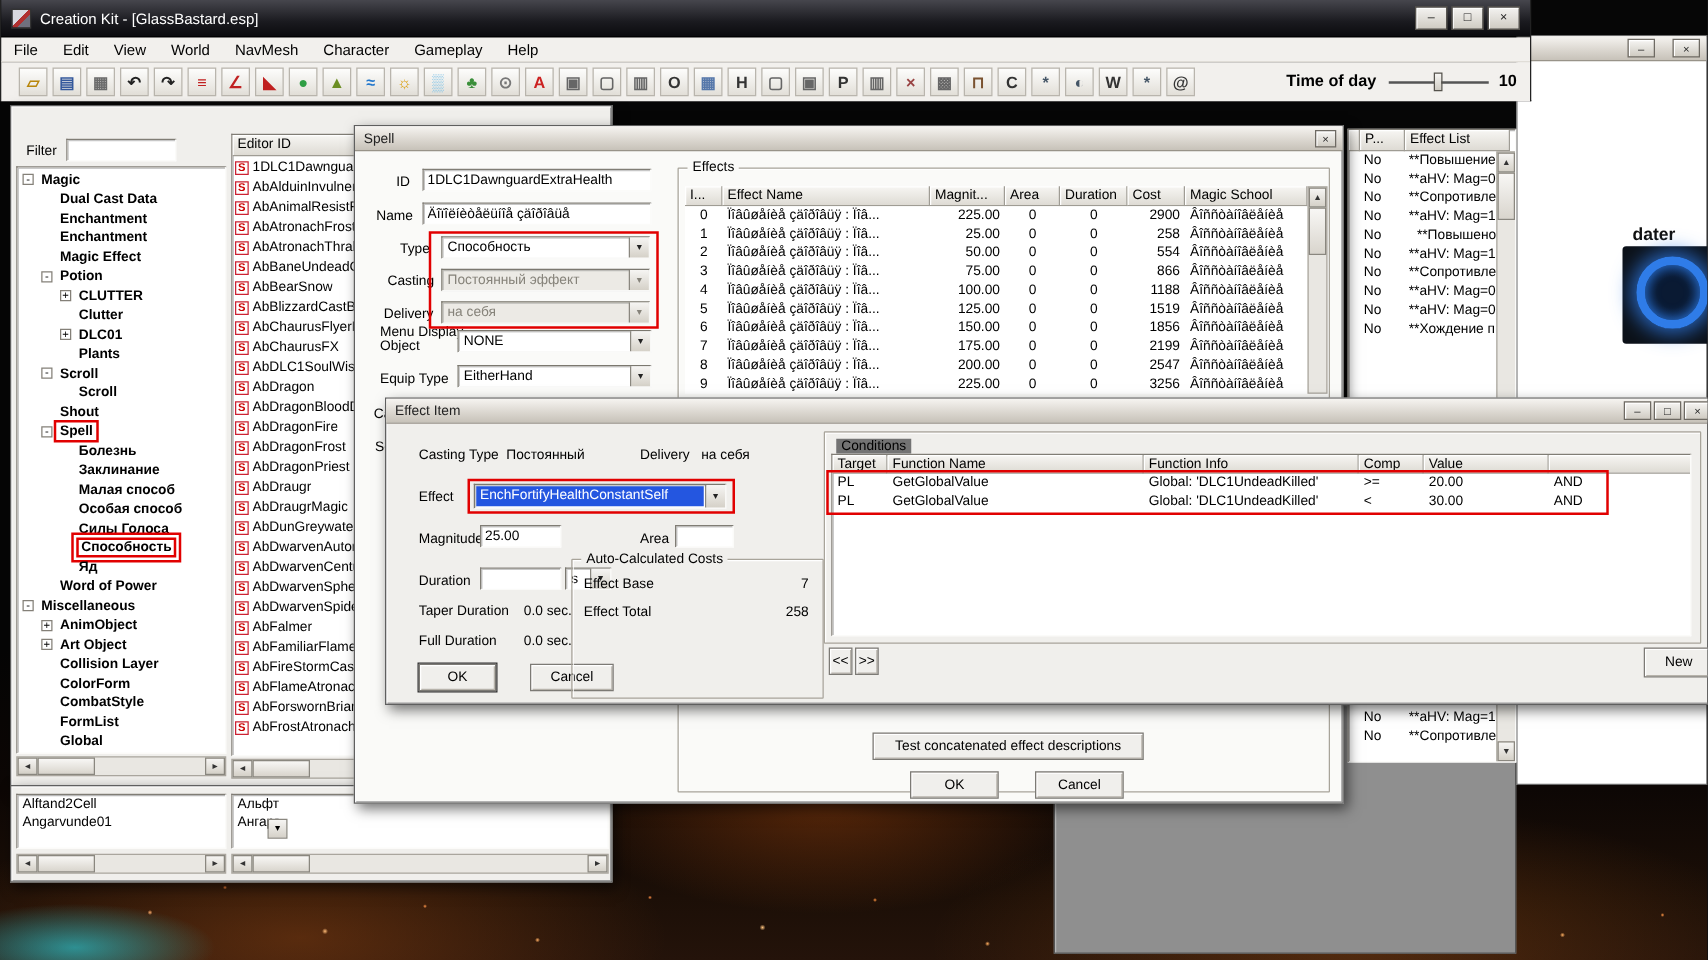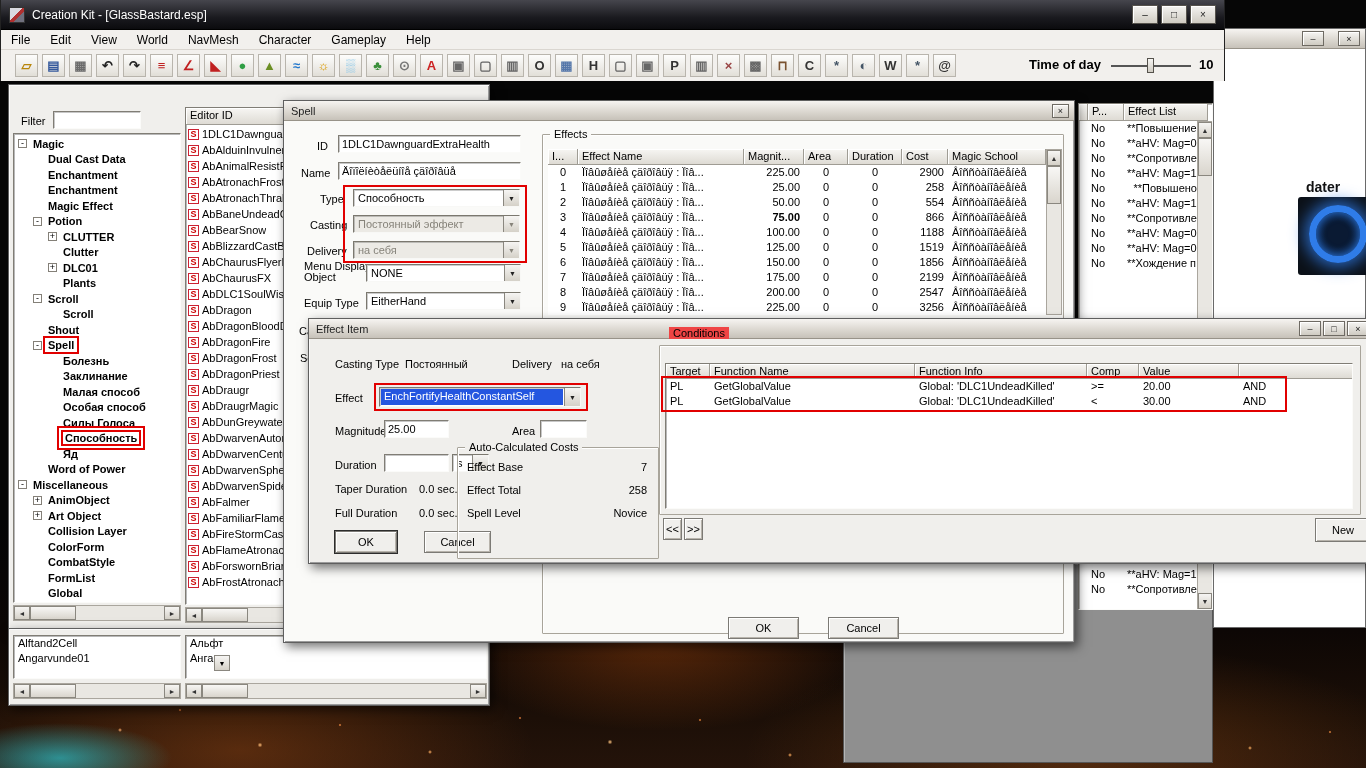--- a/index.html
+++ b/index.html
@@ -649,21 +649,21 @@
           <div class="cell " style="width: 166px;">Ïîâûøåíèå çäîðîâüÿ : Ïîâ...</div>
           <div class="cell num" style="width: 60px;">50.00</div>
           <div class="cell ctr" style="width: 44px;">0</div>
           <div class="cell ctr" style="width: 54px;">0</div>
           <div class="cell num" style="width: 46px;">554</div>
           <div class="cell " style="width: 98px;">Âîññòàíîâëåíèå</div>
         </div>
         <div class="lrow">
           <div class="cell ctr" style="width: 30px;">3</div>
           <div class="cell " style="width: 166px;">Ïîâûøåíèå çäîðîâüÿ : Ïîâ...</div>
-          <div class="cell num" style="width: 60px; font-weight: bold;">75.00</div>
+          <div class="cell num" style="width: 60px;">75.00</div>
           <div class="cell ctr" style="width: 44px;">0</div>
           <div class="cell ctr" style="width: 54px;">0</div>
           <div class="cell num" style="width: 46px;">866</div>
           <div class="cell " style="width: 98px;">Âîññòàíîâëåíèå</div>
         </div>
         <div class="lrow">
           <div class="cell ctr" style="width: 30px;">4</div>
           <div class="cell " style="width: 166px;">Ïîâûøåíèå çäîðîâüÿ : Ïîâ...</div>
           <div class="cell num" style="width: 60px;">100.00</div>
           <div class="cell ctr" style="width: 44px;">0</div>
@@ -716,20 +716,21 @@
           <div class="cell num" style="width: 46px;">3256</div>
           <div class="cell " style="width: 98px;">Âîññòàíîâëåíèå</div>
         </div>
       </div>
     <div class="scroll-v" style="left:762px;top:48px;height:166px">
       <div class="sarr">▲</div>
       <div class="sthumb"></div>
         <div class="sfill"></div>
     </div>
 
+    <div class="btn" style="left:414px;top:485px;width:217px;height:22px">Test concatenated effect descriptions</div>
     <div class="btn" style="left:444px;top:516px;width:71px;height:22px">OK</div>
     <div class="btn" style="left:544px;top:516px;width:71px;height:22px">Cancel</div>
   </div>
 
   <div class="win" style="left:308px;top:318px;width:1075px;height:246px;z-index:8">
     <div class="tb">
       <span class="t">Effect Item</span>
       <div class="sbtn" style="width:22px;height:15px;position:absolute;left:988px;top:2px">–</div>
       <div class="sbtn" style="width:22px;height:15px;position:absolute;left:1012px;top:2px">□</div>
       <div class="sbtn" style="width:22px;height:15px;position:absolute;left:1036px;top:2px">×</div>
@@ -771,28 +772,24 @@
     <div class="legend" style="left:156px;top:122px;background:#f0efec">Auto-Calculated Costs</div>
     <div class="abs" id="costrows" style="left:148px;top:136px;width:202px">
         <div class="costrow">
           <div>Effect Base</div>
           <div>7</div>
         </div>
         <div class="costrow">
           <div>Effect Total</div>
           <div>258</div>
         </div>
-        <div class="costrow">
-          <div>Spell Level</div>
-          <div>Novice</div>
-        </div>
       </div>
 
     <div class="groupbox" style="left:350px;top:26px;width:702px;height:170px"></div>
-    <div class="legend" style="left:360px;top:8px;background:#ef4444">Conditions</div>
+    <div class="legend" style="left:360px;top:32px;background:#737373">Conditions</div>
     <div class="abs sunken" style="left:356px;top:44px;width:688px;height:146px;background:#fff;overflow:hidden">
       <div class="hdrrow" id="condhdr" style="height:15px">
           <div class="hdrcell" style="width: 44px;">Target</div>
           <div class="hdrcell" style="width: 205px;">Function Name</div>
           <div class="hdrcell" style="width: 172px;">Function Info</div>
           <div class="hdrcell" style="width: 52px;">Comp</div>
           <div class="hdrcell" style="width: 100px;">Value</div>
           <div class="hdrcell" style="width: 115px;"></div>
         </div>
       <div id="condrows">

